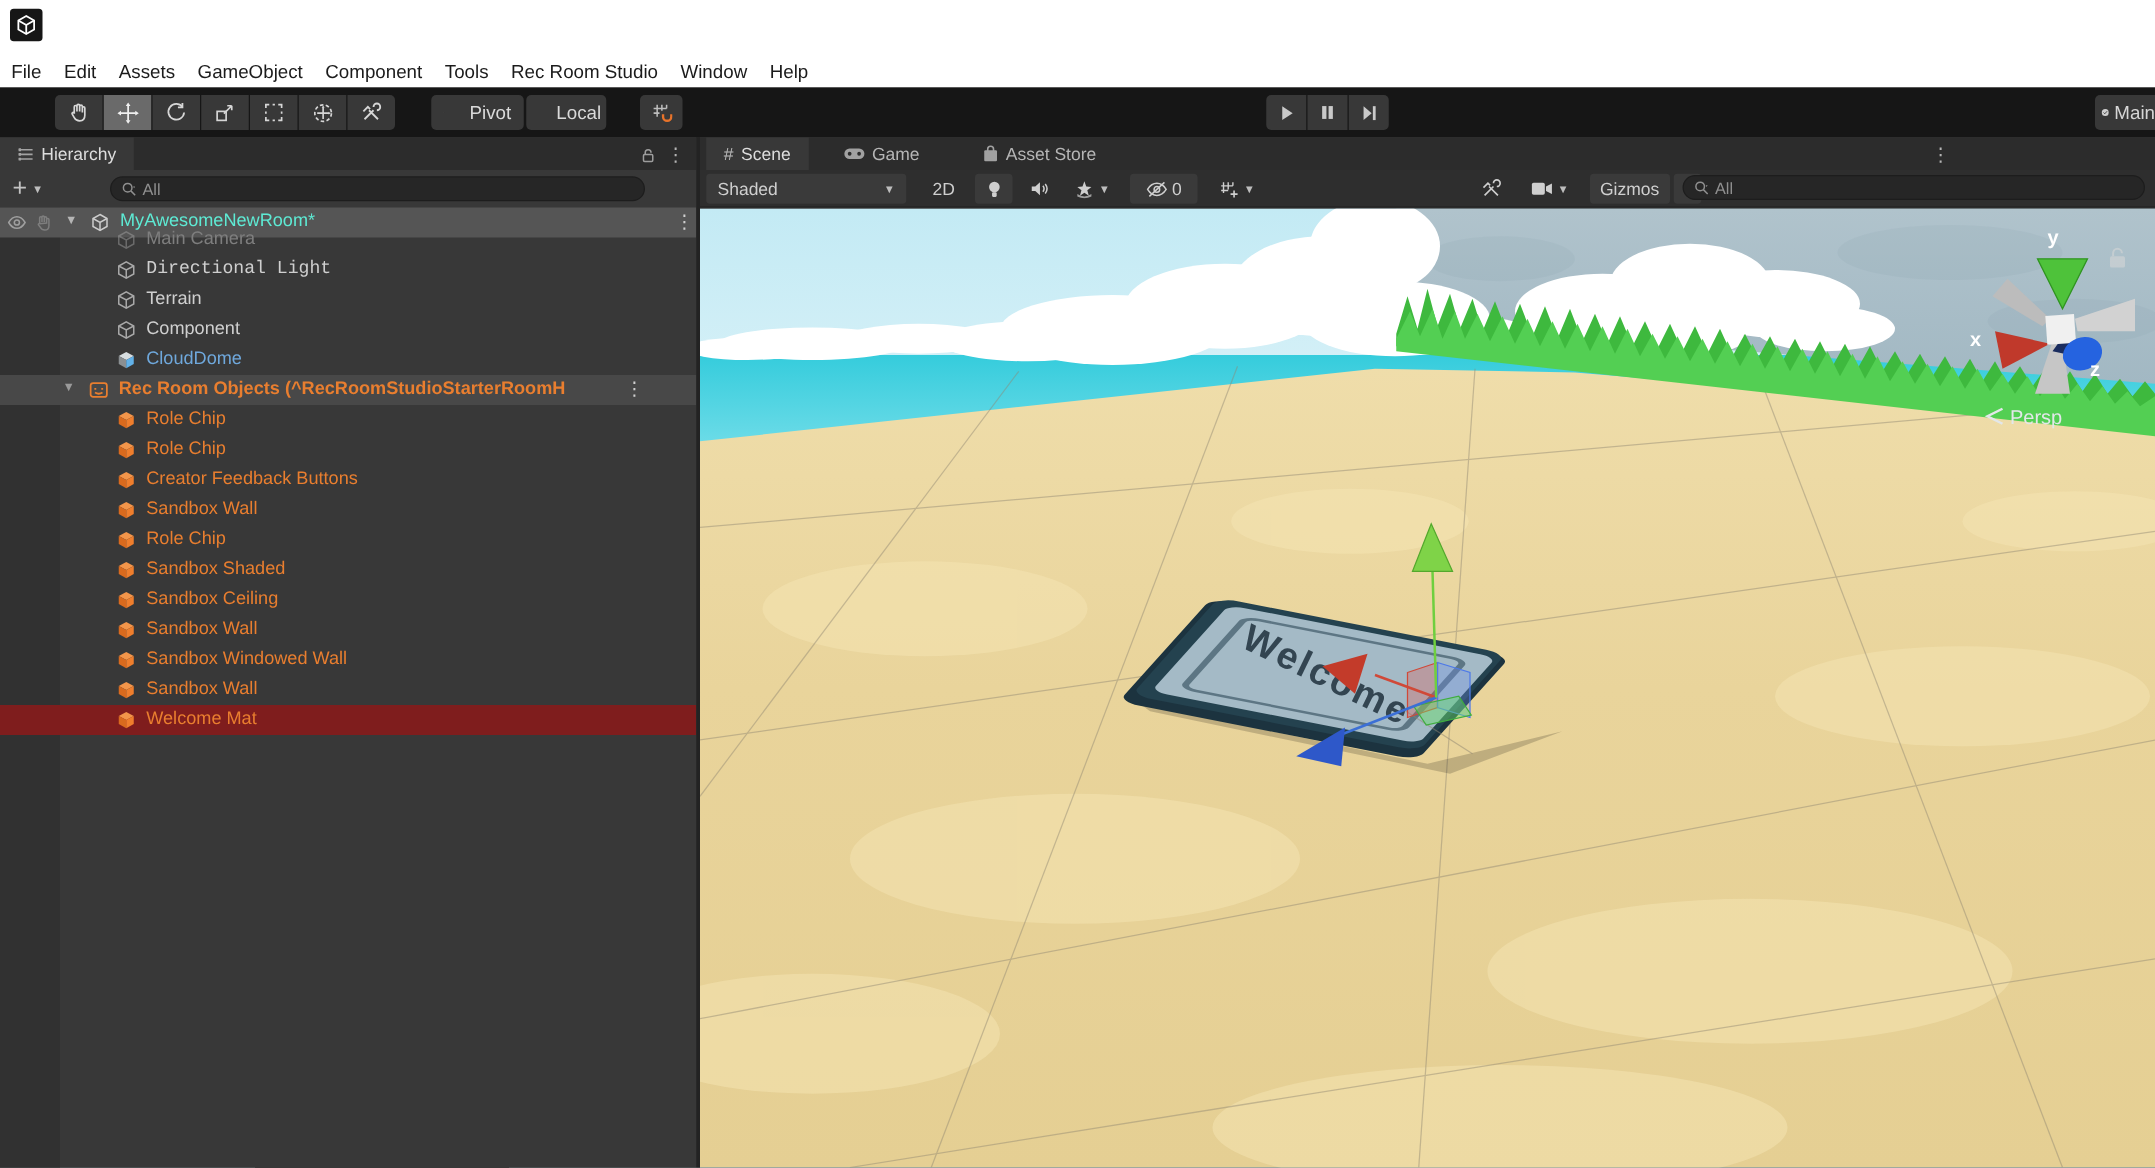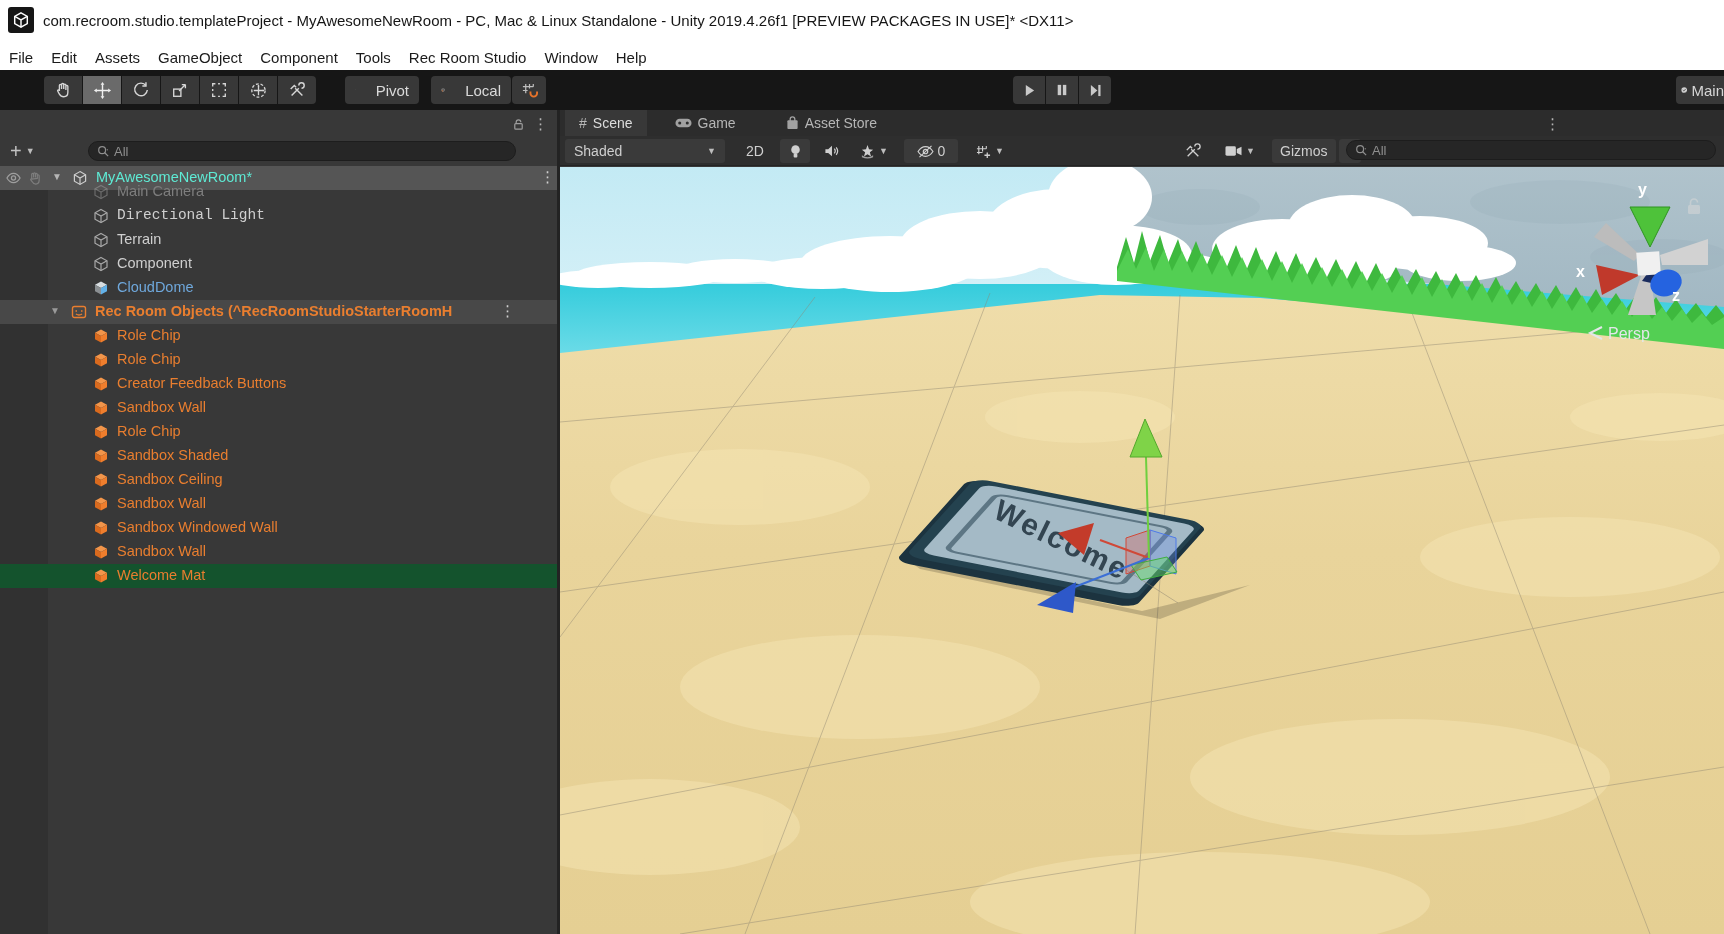--- a/index.html
+++ b/index.html
@@ -44,21 +44,21 @@
   
   #hier-gutter{position:absolute;left:0;top:56px;width:48px;bottom:0;background:#313131}
   #hier-rows{position:absolute;left:0;top:70px;width:557px}
   .hrow{position:absolute;left:0;width:557px;height:24px;font-size:14.5px;color:#cfcfcf;overflow:hidden}
   .hrow .tri{position:absolute;left:50px;top:5px;font-size:10px;color:#9a9a9a}
   .hrow .hicon{position:absolute;top:4px;width:16px;height:16px}
   .hrow .hicon.lvl1{left:71px}.hrow .hicon.lvl2{left:93px}
   .hrow .hlbl{position:absolute;left:117px;top:3px;white-space:nowrap}
   .hrow .hlbl.lvl1{left:95px;font-weight:bold}
   .hrow.hl{background:#484848}
-  .hrow.sel{background:#14532d}
+  .hrow.sel{background:#7f1d1d}
   .c-dis{color:#7e7e7e}.c-org{color:#e97e2f}.c-blu{color:#6fa8dc}
   .rowkebab{position:absolute;left:500px;top:2px;color:#cfcfcf;font-size:15px;letter-spacing:0}
   #scene-header-row{position:absolute;left:0;top:56px;width:557px;height:24px;background:#555555}
   #scene-header-row .sh-lbl{position:absolute;left:96px;top:3px;font-size:14.5px;font-weight:normal;color:#5eead4}
   #scene-header-row .tri{position:absolute;left:52px;top:5px;font-size:10px;color:#b5b5b5}
   
   #scene-toolbar{position:absolute;left:0;top:26px;width:1164px;height:30px;background:#2e2e2e;border-bottom:1px solid #242424}
   .stbtn{position:absolute;top:3px;height:24px;display:flex;align-items:center;justify-content:center;
     color:#cfcfcf;font-size:14px;background:#3a3a3a;border-radius:3px;gap:4px}
   .flat{background:transparent}
@@ -71,21 +71,20 @@
 </head>
 <body>
 
 <div id="titlebar">
   <span id="unity-app-icon">
     <svg width="18" height="18" viewBox="0 0 20 20">
         <path d="M10 2 L17 6 V14 L10 18 L3 14 V6 Z" fill="none" stroke="#fff" stroke-width="1.6"></path>
         <path d="M3 6 L10 10 L17 6 M10 10 V18" stroke="#fff" stroke-width="1.6" fill="none"></path>
       </svg>
   </span>
-  <span class="ttl">com.recroom.studio.templateProject - MyAwesomeNewRoom - PC, Mac &amp; Linux Standalone - Unity 2019.4.26f1 [PREVIEW PACKAGES IN USE]* &lt;DX11&gt;</span>
 </div>
 
 <div id="menubar">
     <span class="mi">File</span>
     <span class="mi">Edit</span>
     <span class="mi">Assets</span>
     <span class="mi">GameObject</span>
     <span class="mi">Component</span>
     <span class="mi">Tools</span>
     <span class="mi">Rec Room Studio</span>
@@ -136,21 +135,21 @@
       </svg>
   </div>
   <div class="tbtn lblbtn grp-l" style="left:345px;width:74px">
     <svg width="16" height="16" viewBox="0 0 18 18" fill="none">
         <rect x="3" y="3" width="11" height="11" stroke="#d6d6d6" stroke-width="1.4"></rect>
         <path d="M14 3 L6 11" stroke="#d6d6d6" stroke-width="1.4"></path>
         <circle cx="5.5" cy="12.5" r="2.6" stroke="#e8732a" stroke-width="1.6"></circle>
       </svg>
     <span>Pivot</span>
   </div>
-  <div class="tbtn lblbtn grp-r" style="left:431px;width:80px">
+  <div class="tbtn lblbtn grp-r" style="left:421px;width:64px">
     <svg width="16" height="16" viewBox="0 0 18 18" fill="none" stroke="#d6d6d6" stroke-width="1.3">
         <path d="M9 2 L15 5.5 V12.5 L9 16 L3 12.5 V5.5 Z M3 5.5 L9 9 L15 5.5 M9 9 V16"></path>
         <circle cx="6" cy="12.5" r="2.4" stroke="#e8732a" stroke-width="1.6"></circle>
       </svg>
     <span>Local</span>
   </div>
   <div class="tbtn" style="left:512px;width:34px;border-radius:4px">
     <svg width="17" height="17" viewBox="0 0 18 18" fill="none">
         <path d="M5 2 V12 M9 2 V7 M13 2 V5 M2 5 H13 M2 9 H7" stroke="#bdbdbd" stroke-width="1.3"></path>
         <path d="M10 12 a3.5 3.5 0 0 0 7 0 M10 12 V10 M17 12 V10" stroke="#e8732a" stroke-width="2"></path>
@@ -176,20 +175,31 @@
   <div id="collab">
     <svg width="16" height="16" viewBox="0 0 16 16">
         <circle cx="8" cy="8" r="7" fill="#cfcfcf"></circle>
         <path d="M4.5 8 L7 10.5 L11.5 5.5" stroke="#3a3a3a" stroke-width="1.8" fill="none"></path>
       </svg>
     <span>Main</span>
   </div>
 </div>
 
 <div id="hierarchy">
+  <div class="tabbar">
+    <div class="tab active">
+      <span class="tico">
+        <svg width="13" height="13" viewBox="0 0 14 14" stroke="#b6b6b6" stroke-width="1.4">
+            <path d="M1 3 H13 M1 7 H13 M1 11 H13"></path>
+            <path d="M1 3 H3 M1 7 H3 M1 11 H3" stroke-width="2.4"></path>
+          </svg>
+      </span>
+      <span>Hierarchy</span>
+    </div>
+  </div>
   <div class="panel-icons" style="left:512px;top:5px">
     <svg width="13" height="13" viewBox="0 0 14 14" fill="none" stroke="#9d9d9d" stroke-width="1.3">
         <rect x="3" y="6" width="8" height="6" rx="1"></rect>
         <path d="M4.5 6 V4.5 a2.5 2.5 0 0 1 5 0"></path>
       </svg>
     <span class="kebab">⋮</span>
   </div>
   <div id="hier-toolbar">
     <span style="margin-left:10px;font-size:20px;color:#c2c2c2;line-height:18px">+</span>
     <span style="margin-left:4px;font-size:9px;color:#bdbdbd">▼</span>

